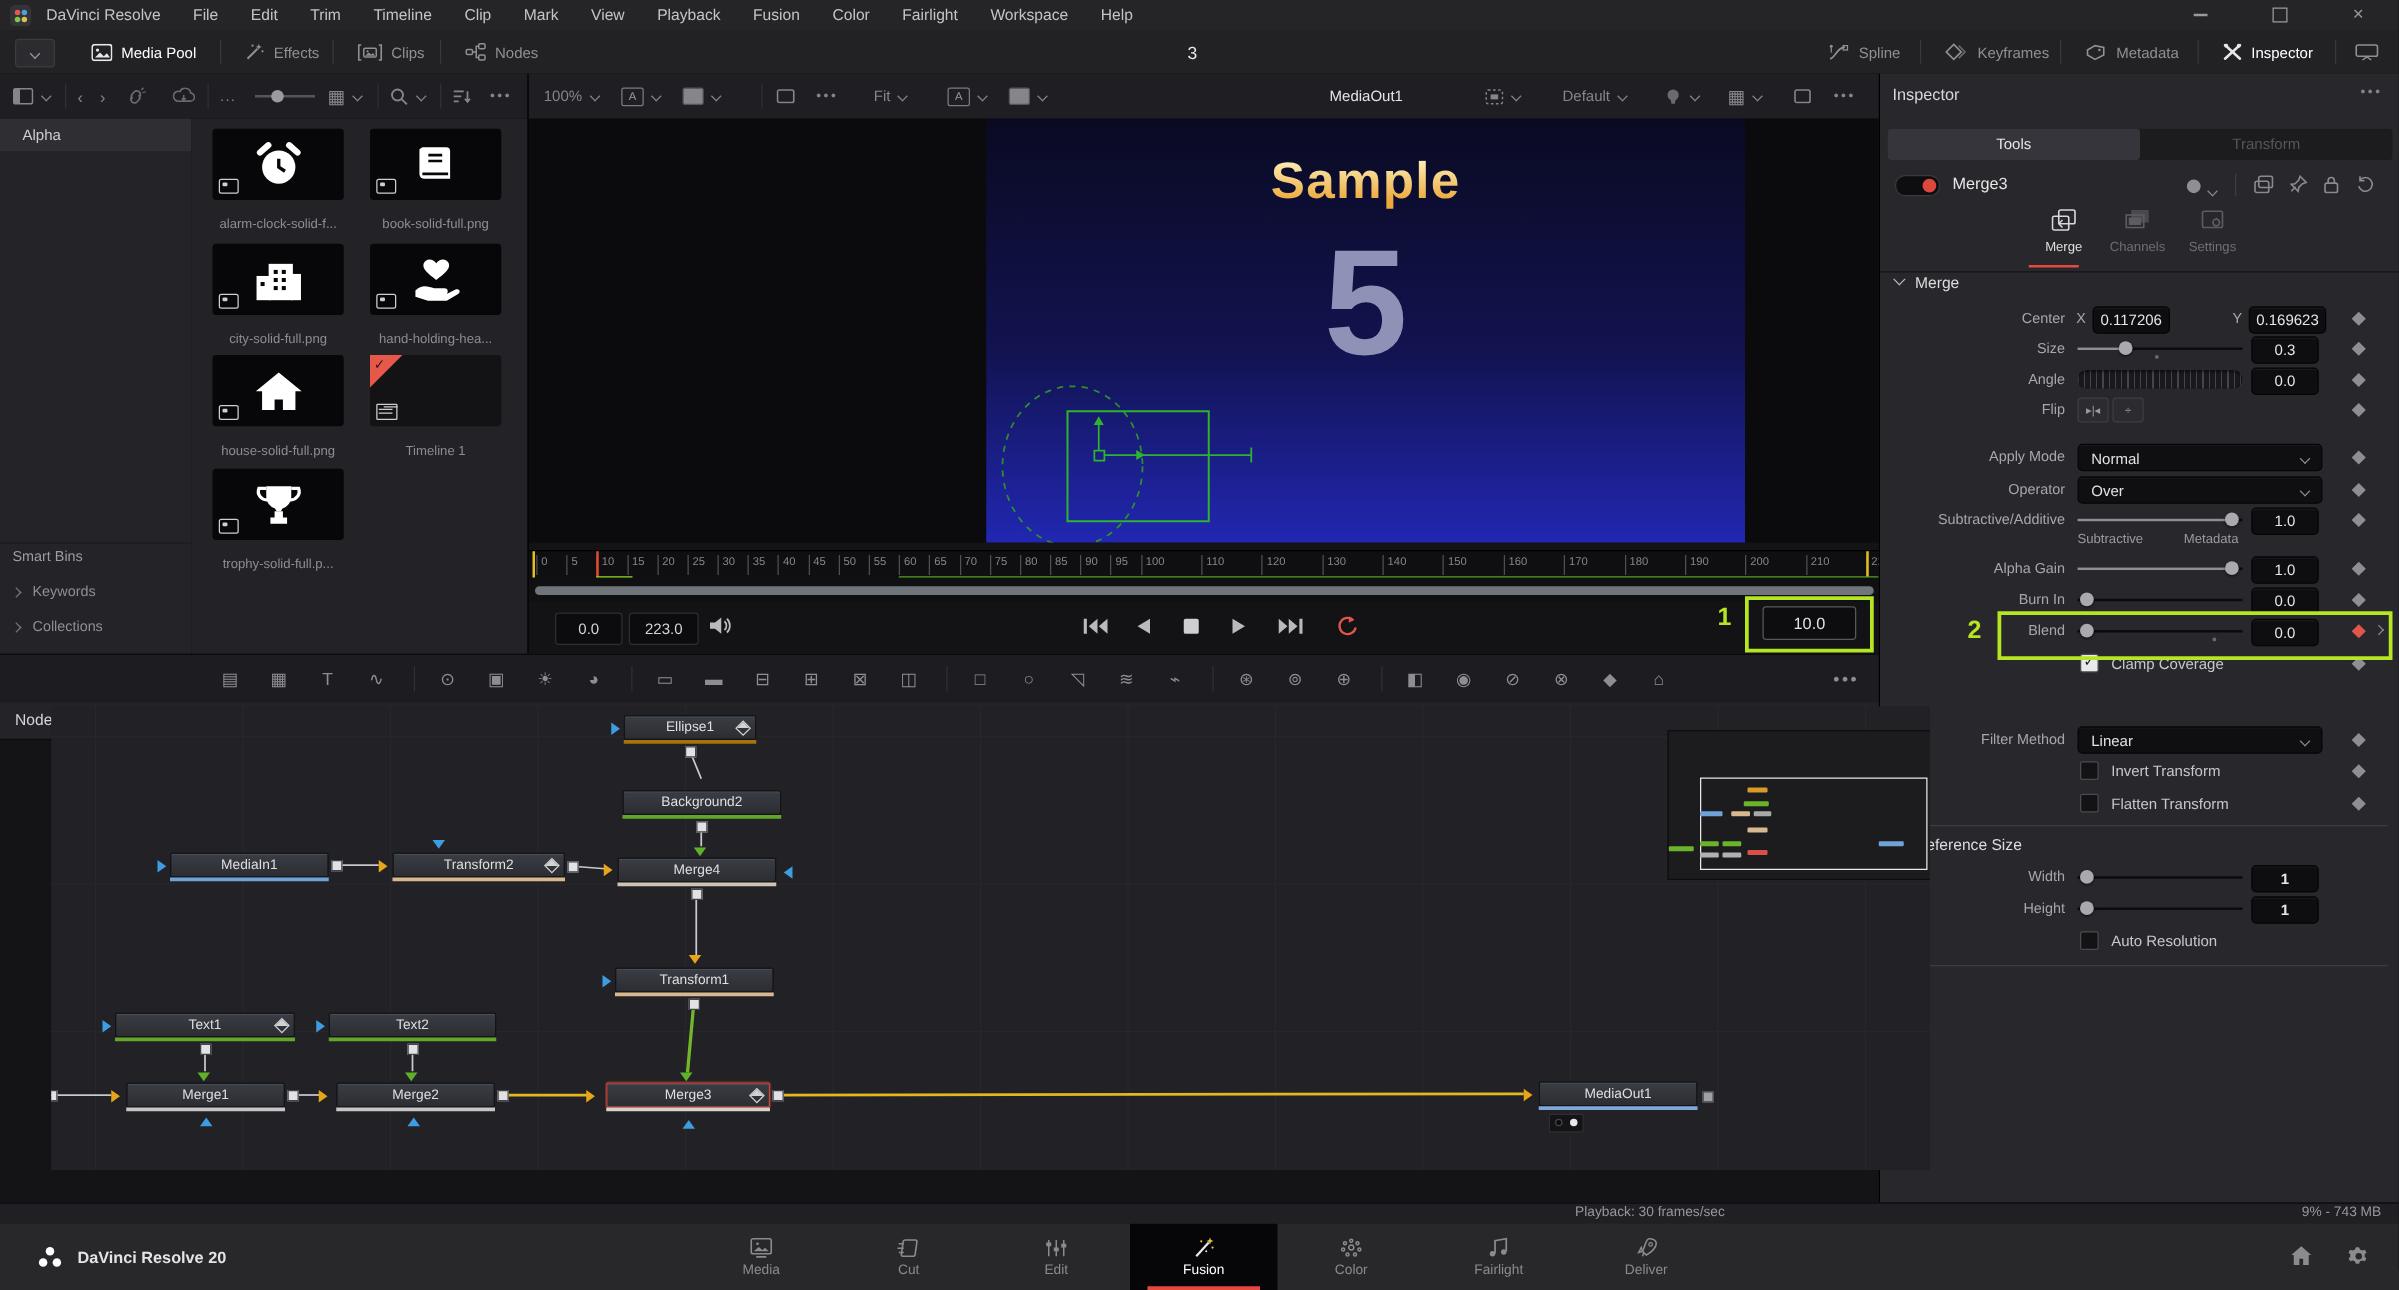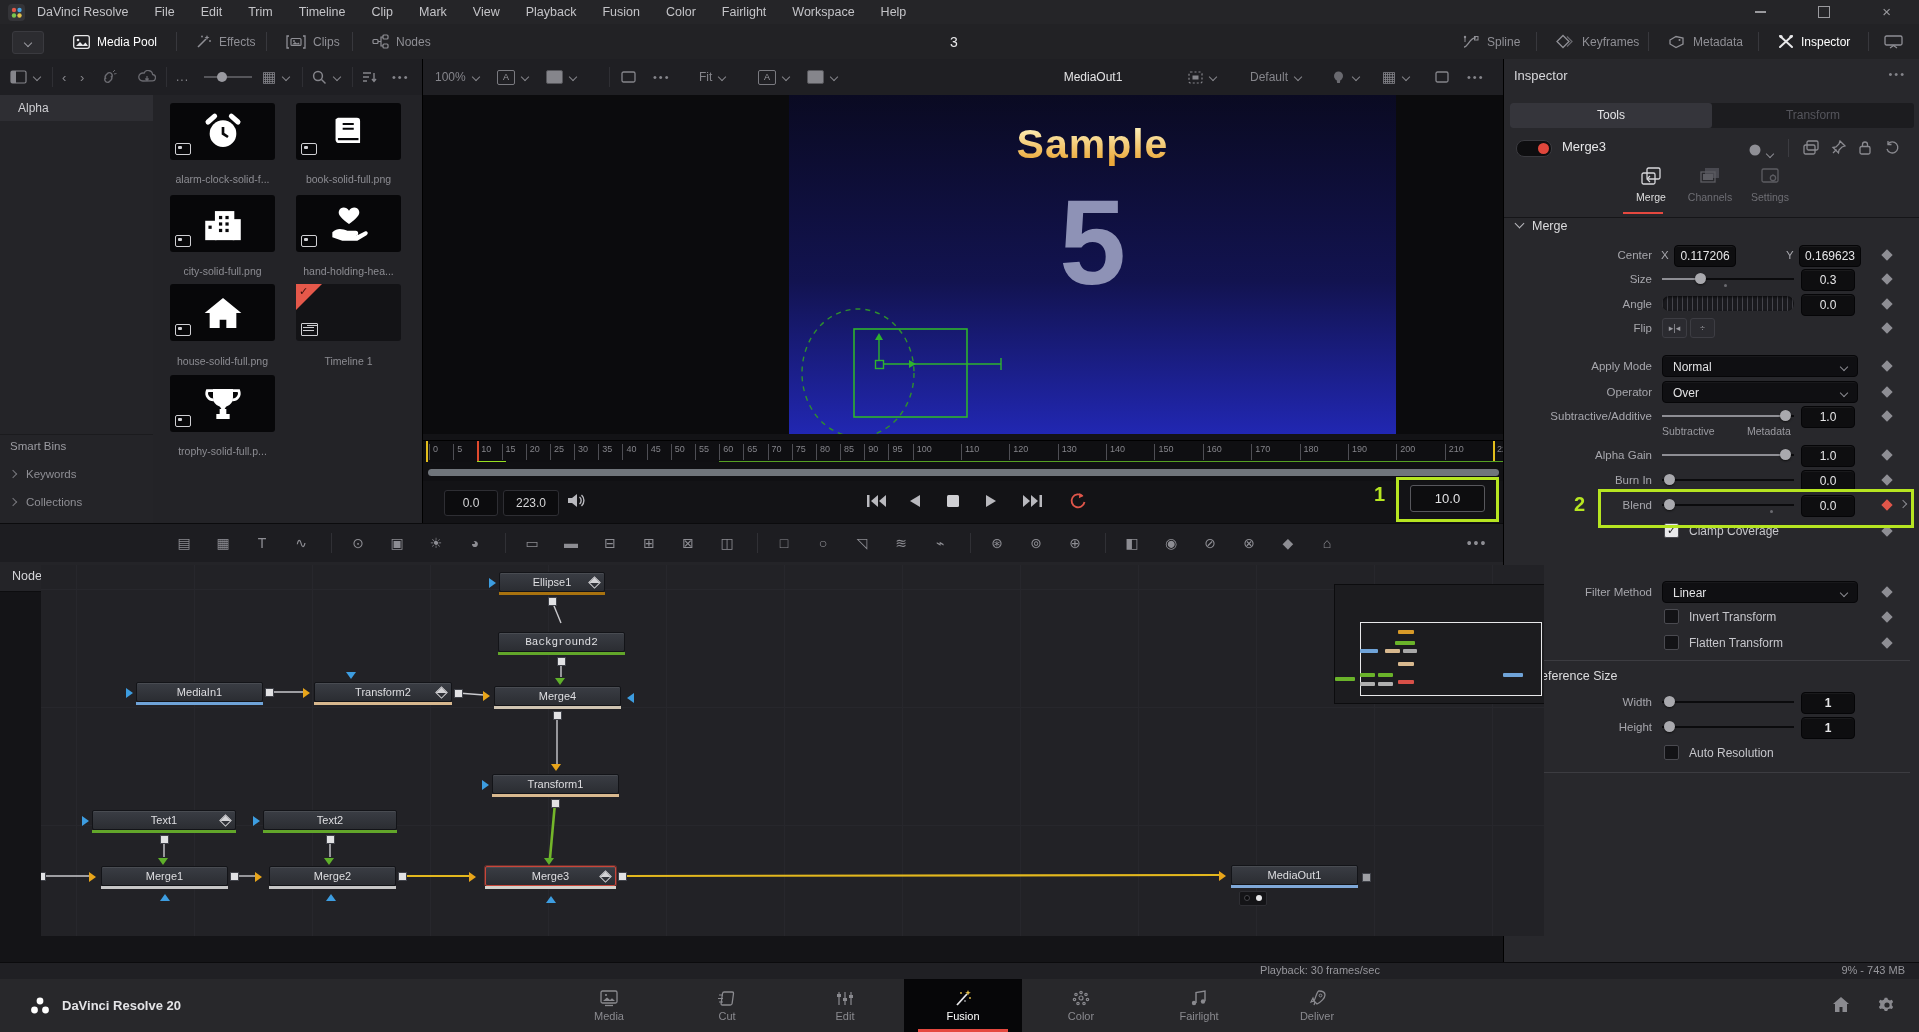--- a/index.html
+++ b/index.html
@@ -842,21 +842,21 @@
         <line x1="514" y1="238" x2="509" y2="293" stroke="#74b62a" stroke-width="2.6"></line>
         <line x1="123" y1="274" x2="123" y2="292" stroke="#c9c9cd" stroke-width="1.4"></line>
         <line x1="289" y1="274" x2="289" y2="292" stroke="#c9c9cd" stroke-width="1.4"></line>
         <line x1="0" y1="311" x2="48" y2="311" stroke="#c9c9cd" stroke-width="1.4"></line>
         <line x1="193" y1="311" x2="217" y2="311" stroke="#c9c9cd" stroke-width="1.4"></line>
         <line x1="361" y1="311" x2="432" y2="311" stroke="#e3b81e" stroke-width="2.2"></line>
         <line x1="581" y1="311" x2="1178" y2="310" stroke="#e3b81e" stroke-width="2.2"></line>
       </svg>
     <div id="nodes-layer">
         <div class="node" style="left: 458px; top: 7px; width: 106px;"><span>Ellipse1</span><span class="ul" style="background: rgb(168, 114, 15);"></span><span class="nd-diamond"></span></div>
-        <div class="node" style="left: 457px; top: 67px; width: 127px; font-family: Liberation Mono, monospace;"><span>Background2</span><span class="ul" style="background: rgb(98, 166, 42);"></span></div>
+        <div class="node" style="left: 457px; top: 67px; width: 127px;"><span>Background2</span><span class="ul" style="background: rgb(98, 166, 42);"></span></div>
         <div class="node" style="left: 95px; top: 117px; width: 127px;"><span>MediaIn1</span><span class="ul" style="background: rgb(111, 163, 216);"></span></div>
         <div class="node" style="left: 273px; top: 117px; width: 138px;"><span>Transform2</span><span class="ul" style="background: rgb(216, 184, 142);"></span><span class="nd-diamond"></span></div>
         <div class="node" style="left: 453px; top: 121px; width: 127px;"><span>Merge4</span><span class="ul" style="background: rgb(207, 196, 178);"></span></div>
         <div class="node" style="left: 451px; top: 209px; width: 127px;"><span>Transform1</span><span class="ul" style="background: rgb(216, 184, 142);"></span></div>
         <div class="node" style="left: 51px; top: 245px; width: 144px;"><span>Text1</span><span class="ul" style="background: rgb(98, 166, 42);"></span><span class="nd-diamond"></span></div>
         <div class="node" style="left: 222px; top: 245px; width: 134px;"><span>Text2</span><span class="ul" style="background: rgb(98, 166, 42);"></span></div>
         <div class="node" style="left: 60px; top: 301px; width: 127px;"><span>Merge1</span><span class="ul" style="background: rgb(198, 198, 198);"></span></div>
         <div class="node" style="left: 228px; top: 301px; width: 127px;"><span>Merge2</span><span class="ul" style="background: rgb(198, 198, 198);"></span></div>
         <div class="node sel" style="left: 444px; top: 301px; width: 131px;"><span>Merge3</span><span class="ul" style="background: rgb(211, 210, 204);"></span><span class="nd-diamond"></span></div>
         <div class="node" style="left: 1190px; top: 300px; width: 127px;"><span>MediaOut1</span><span class="ul" style="background: rgb(127, 168, 216);"></span></div>

